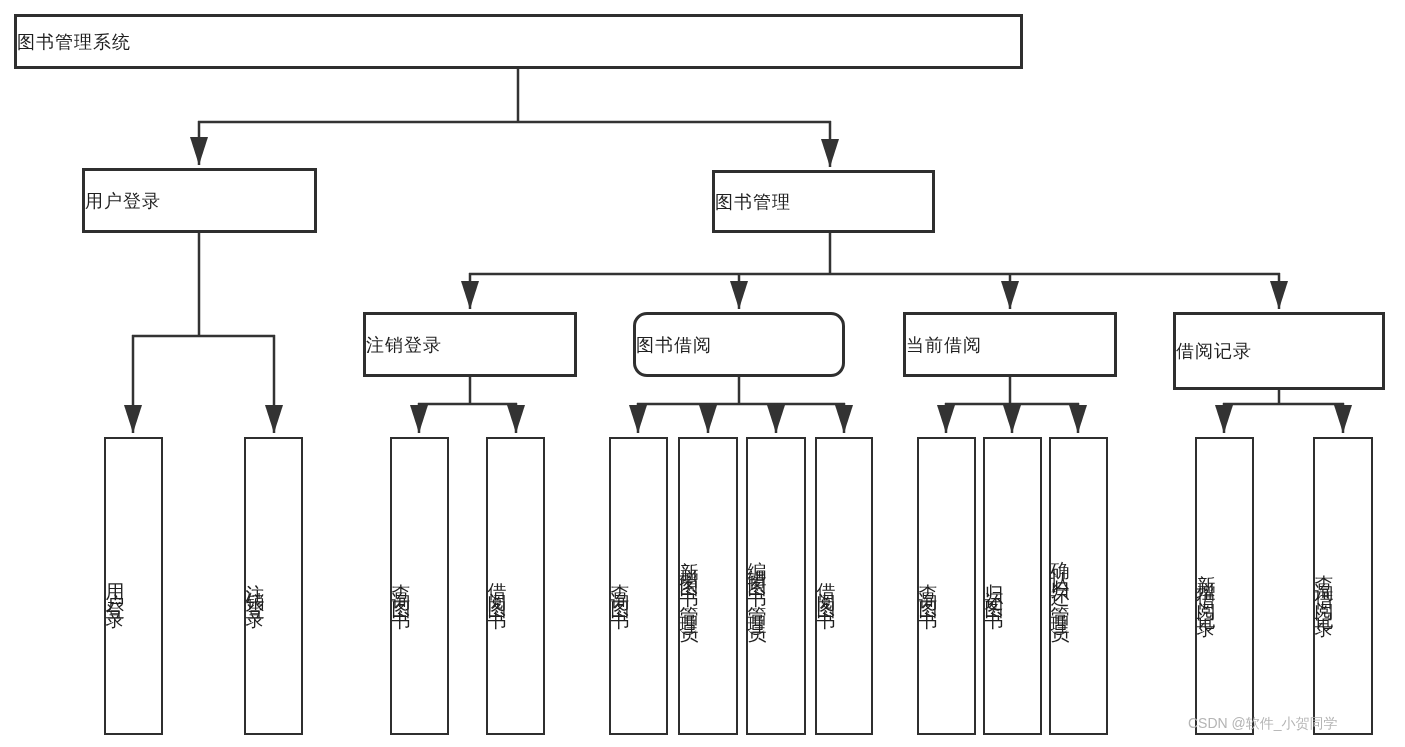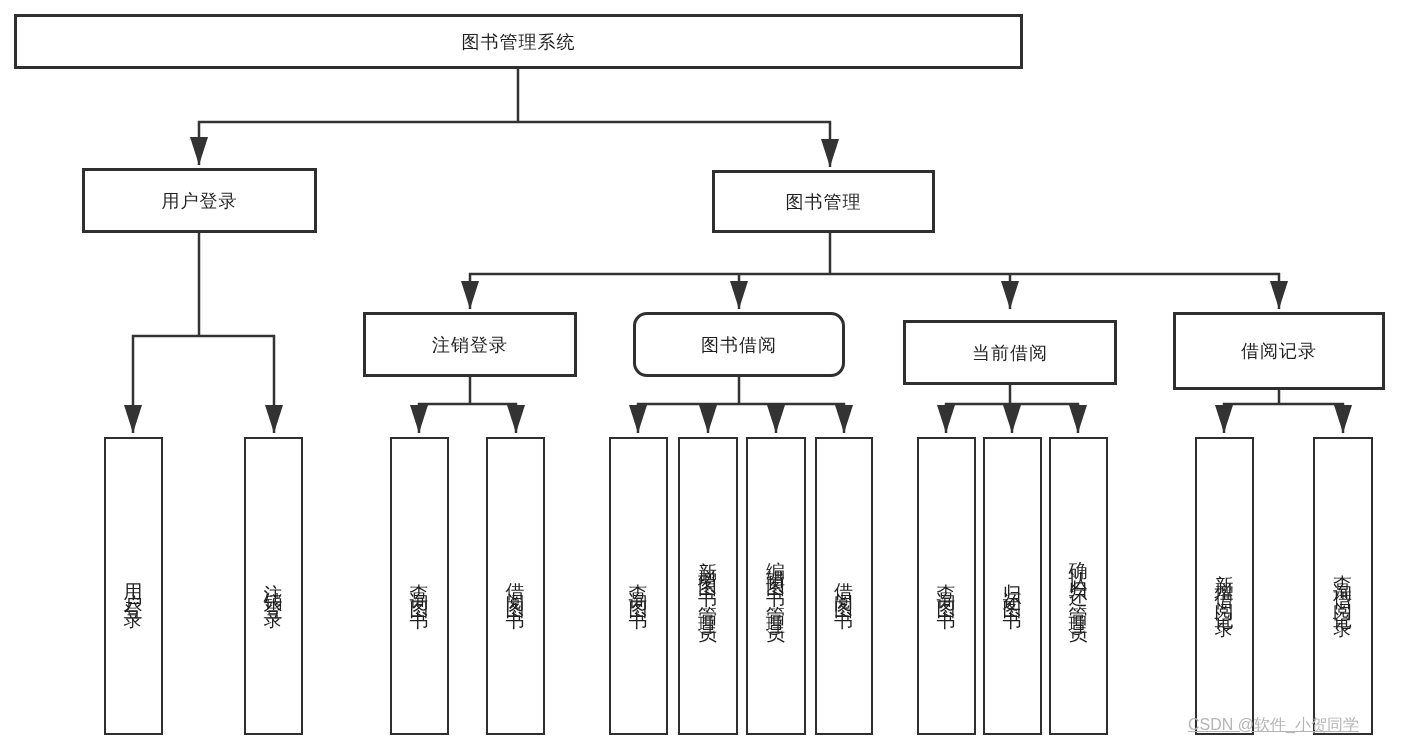--- a/index.html
+++ b/index.html
@@ -15,45 +15,43 @@
   }
   svg.connectors { position: absolute; left: 0; top: 0; }
   svg.connectors line { stroke: var(--line, #333333); stroke-width: 2.5; }
   svg.connectors .arrowfill { fill: var(--line, #333333); }
   .node {
     position: absolute;
     background: #ffffff;
     border: 3px solid var(--border, #2f2f2f);
     display: flex;
     align-items: center;
-    justify-content: center;
     color: var(--text, #1f1f1f);
   }
   .node.leaf { border-width: 2.5px; }
   .hlabel {
     font-size: 18px;
     letter-spacing: 1px;
     white-space: nowrap;
   }
   .vlabel {
     writing-mode: vertical-rl;
     text-orientation: mixed;
     font-size: 19px;
     line-height: 1;
     letter-spacing: 9px;
   }
   .watermark {
     position: absolute;
     left: 1188px;
     top: 715px;
-    font-size: 16px;
+    font-size: 14px;
     color: var(--watermark, #b5b5b5);
     z-index: 5;
     white-space: nowrap;
-    text-decoration: underline;
   }
 </style>
 </head>
 <body>
 
 <div class="stage">
 
   <svg class="connectors" width="1405" height="747" viewBox="0 0 1405 747">
     <defs>
       <marker id="arrowhead" markerUnits="userSpaceOnUse" markerWidth="30" markerHeight="20" refX="28" refY="9" orient="auto">
@@ -112,21 +110,21 @@
   <div class="node" style="left:712px; top:170px; width:223px; height:63px;">
     <span class="hlabel">图书管理</span>
   </div>
 
   <div class="node" style="left:363px; top:312px; width:214px; height:65px;">
     <span class="hlabel">注销登录</span>
   </div>
   <div class="node" style="left:633px; top:312px; width:212px; height:65px;border-radius:14px;">
     <span class="hlabel">图书借阅</span>
   </div>
-  <div class="node" style="left:903px; top:312px; width:214px; height:65px;margin-top:8px;">
+  <div class="node" style="left:903px; top:312px; width:214px; height:65px;">
     <span class="hlabel">当前借阅</span>
   </div>
   <div class="node" style="left:1173px; top:312px; width:212px; height:78px;">
     <span class="hlabel">借阅记录</span>
   </div>
 
   <div class="node leaf" style="left:104px; top:437px; width:59px; height:298px;">
     <span class="vlabel">用户登录</span>
   </div>
   <div class="node leaf" style="left:244px; top:437px; width:59px; height:298px;">

